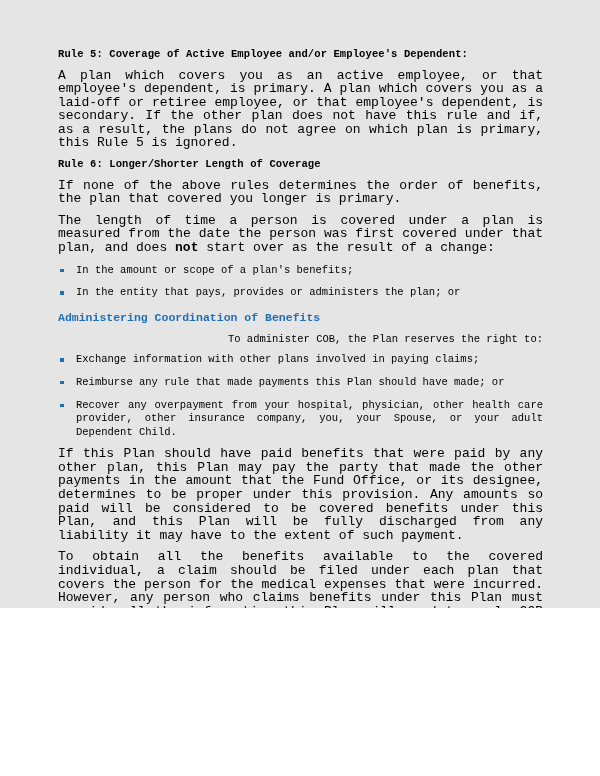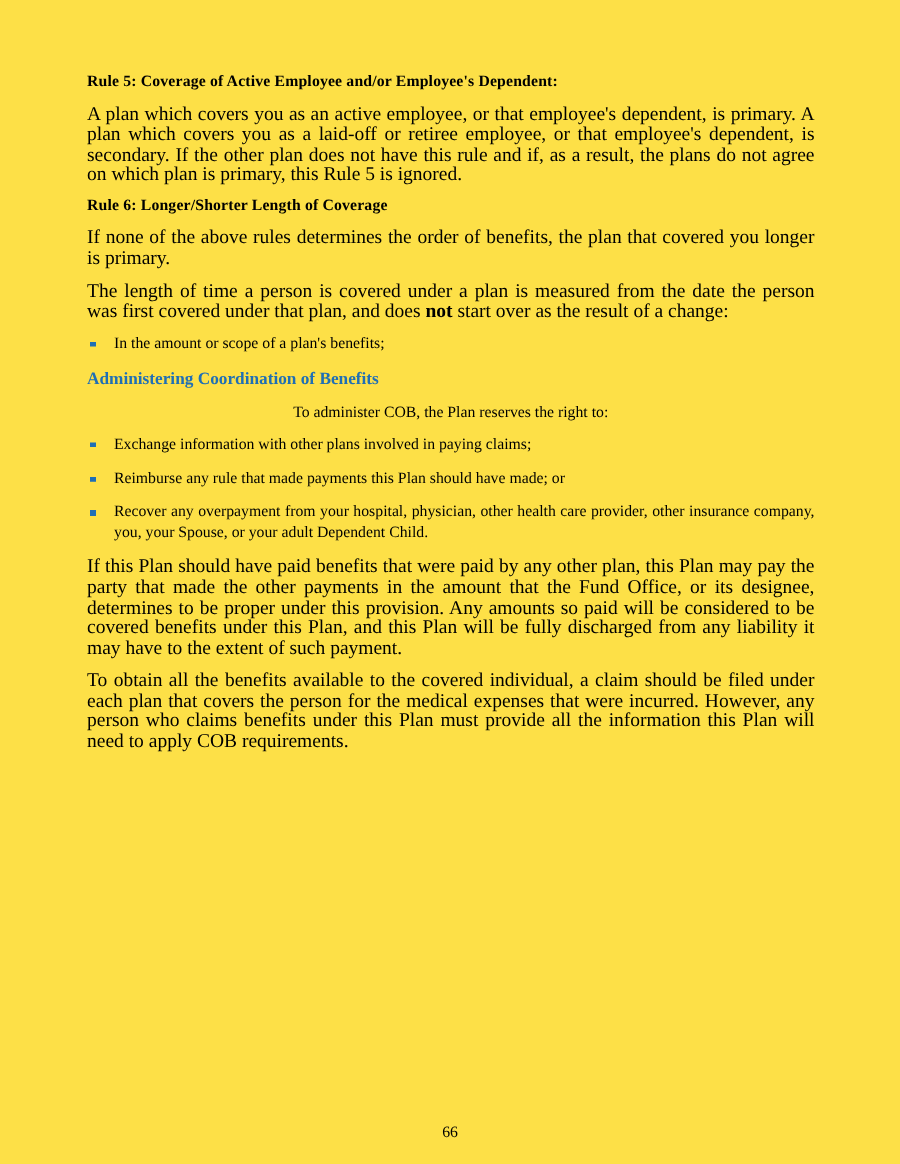--- a/index.html
+++ b/index.html
@@ -3,24 +3,24 @@
 <meta charset="utf-8">
 <style>
   html, body {
     margin: 0;
     padding: 0;
     background: #ffffff;
   }
   .page {
     position: relative;
     width: 600px;
-    height: 776px;
-    background: #fde047;
+    height: 608px;
+    background: #e5e5e5;
     overflow: hidden;
-    font-family: Liberation Serif, serif;
+    font-family: Liberation Mono, monospace;
     color: #000000;
     box-sizing: border-box;
   }
   .content {
     position: absolute;
     left: 58px;
     top: 48px;
     width: 485px;
   }
   .rule-heading {
@@ -44,21 +44,21 @@
     font-size: 11.5px;
     font-weight: bold;
     color: #1F6FB5;
     line-height: 15px;
     margin: 10px 0 8px 0;
   }
   .lead-in {
     font-size: 10.5px;
     line-height: 13.6px;
     margin: 0 0 7px 0;
-    text-align: center;
+    text-align: right;
   }
   ul.bullets {
     list-style: none;
     margin: 0 0 8px 0;
     padding: 0;
   }
   ul.bullets li {
     position: relative;
     padding-left: 18px;
     font-size: 10.5px;
@@ -102,20 +102,21 @@
 
     <h3 class="rule-heading">Rule 5: Coverage of Active Employee and/or Employee's Dependent:</h3>
     <p class="body-para">A plan which covers you as an active employee, or that employee's dependent, is primary. A plan which covers you as a laid-off or retiree employee, or that employee's dependent, is secondary. If the other plan does not have this rule and if, as a result, the plans do not agree on which plan is primary, this Rule 5 is ignored.</p>
 
     <h3 class="rule-heading">Rule 6: Longer/Shorter Length of Coverage</h3>
     <p class="body-para">If none of the above rules determines the order of benefits, the plan that covered you longer is primary.</p>
     <p class="body-para tight"><span>The length of time a person is covered under a plan is measured from the date the person was first covered under that plan, and does </span><b class="inline-strong">not</b><span> start over as the result of a change:</span></p>
 
     <ul class="bullets list-block-a">
       <li><span class="bullet-marker"></span><span>In the amount or scope of a plan's benefits;</span></li>
+      <li><span class="bullet-marker"></span><span>In the entity that pays, provides or administers the plan; or</span></li>
     </ul>
 
     <h2 class="section-heading">Administering Coordination of Benefits</h2>
     <p class="lead-in">To administer COB, the Plan reserves the right to:</p>
 
     <ul class="bullets list-block-b">
       <li><span class="bullet-marker"></span><span>Exchange information with other plans involved in paying claims;</span></li>
       <li><span class="bullet-marker"></span></li>
       <li><span class="bullet-marker"></span><span>Reimburse any rule that made payments this Plan should have made; or</span></li>
       <li><span class="bullet-marker"></span><span>Recover any overpayment from your hospital, physician, other health care provider, other insurance company, you, your Spouse, or your adult Dependent Child.</span></li>

